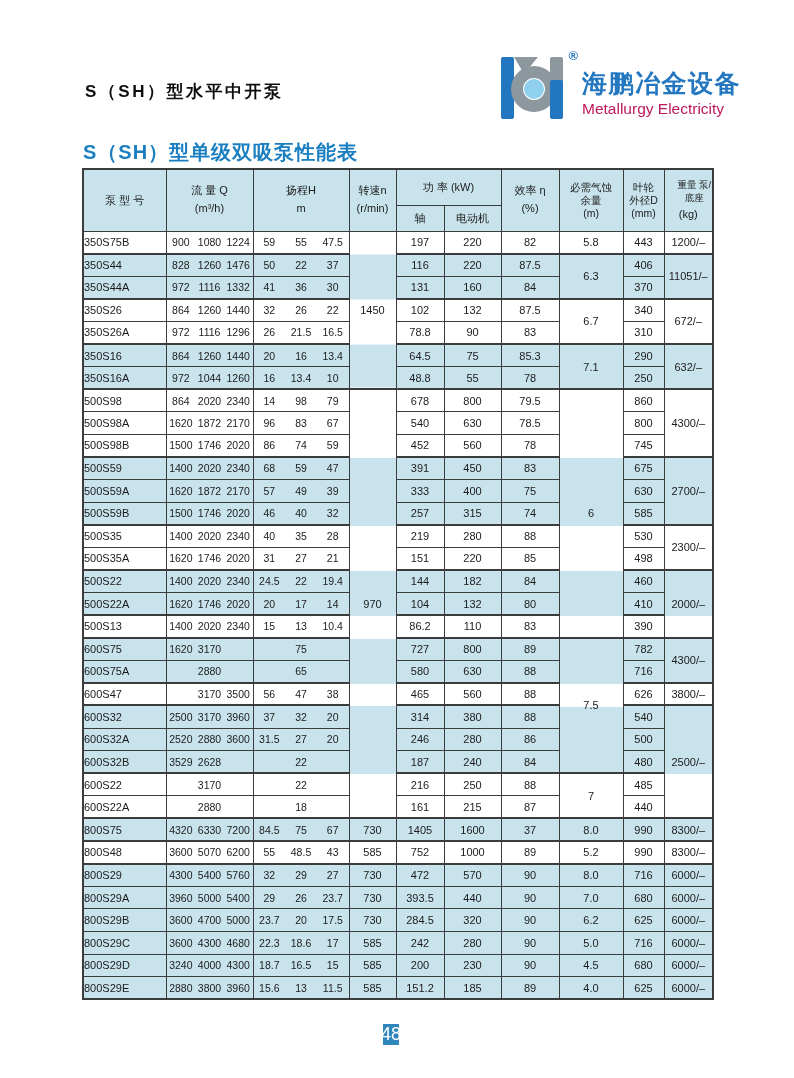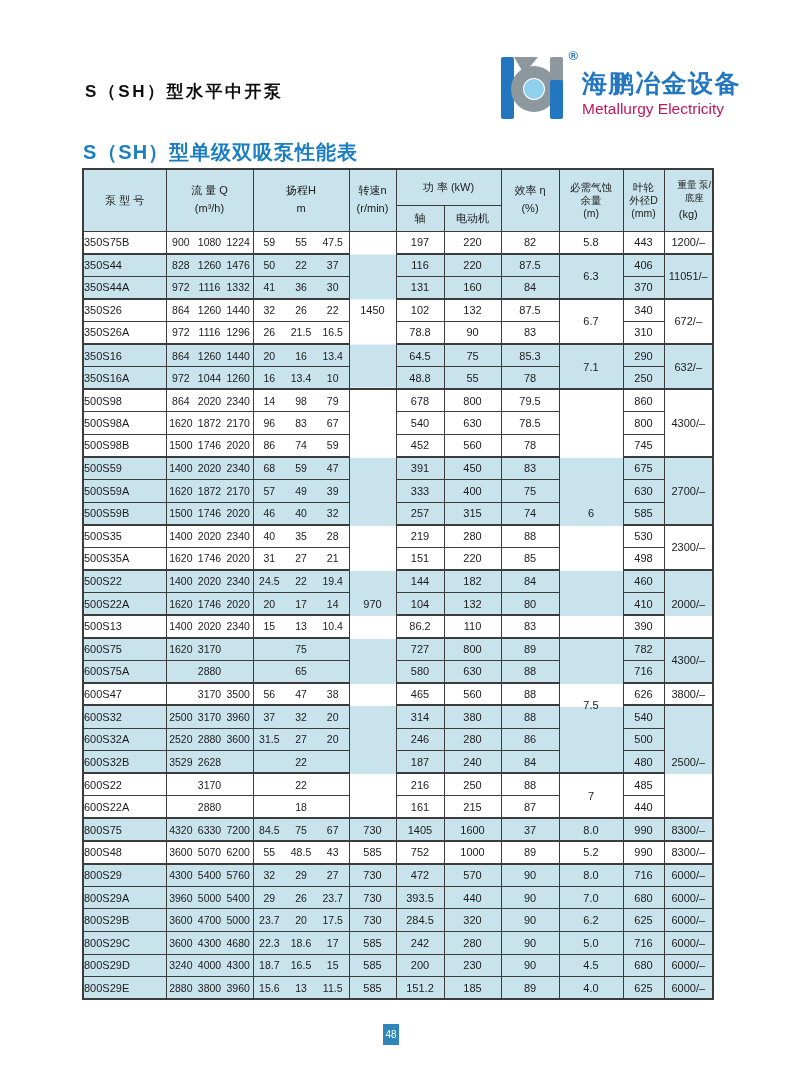--- a/index.html
+++ b/index.html
@@ -41,21 +41,21 @@
   .perf tbody tr { height:22.6px; }
   .perf tbody td { font-size:11px; background:#fff; }
   .perf tbody tr.blue td { background:#c9e3ec; }
   .perf tbody tr.grp td { border-top-width:2px; }
   td.model-cell { text-align:left; font-size:11px; }
   .tri { display:flex; width:100%; }
   .tri span { flex:1; text-align:center; font-size:10.5px; }
   .page-num {
     position:absolute; left:50%; top:1024px; margin-left:-14px;
     width:16px; height:21px; background:#2f86bb; color:#fff;
-    font-size:10px; display:flex; align-items:center; justify-content:center;
+    font-size:18px; display:flex; align-items:center; justify-content:center;
   }
 </style>
 </head>
 <body>
 
 <div class="doc-title">S（SH）型水平中开泵</div>
 
 <div class="logo">
   <div class="logo-mark">
     <svg width="82" height="72" viewBox="0 0 82 72">

